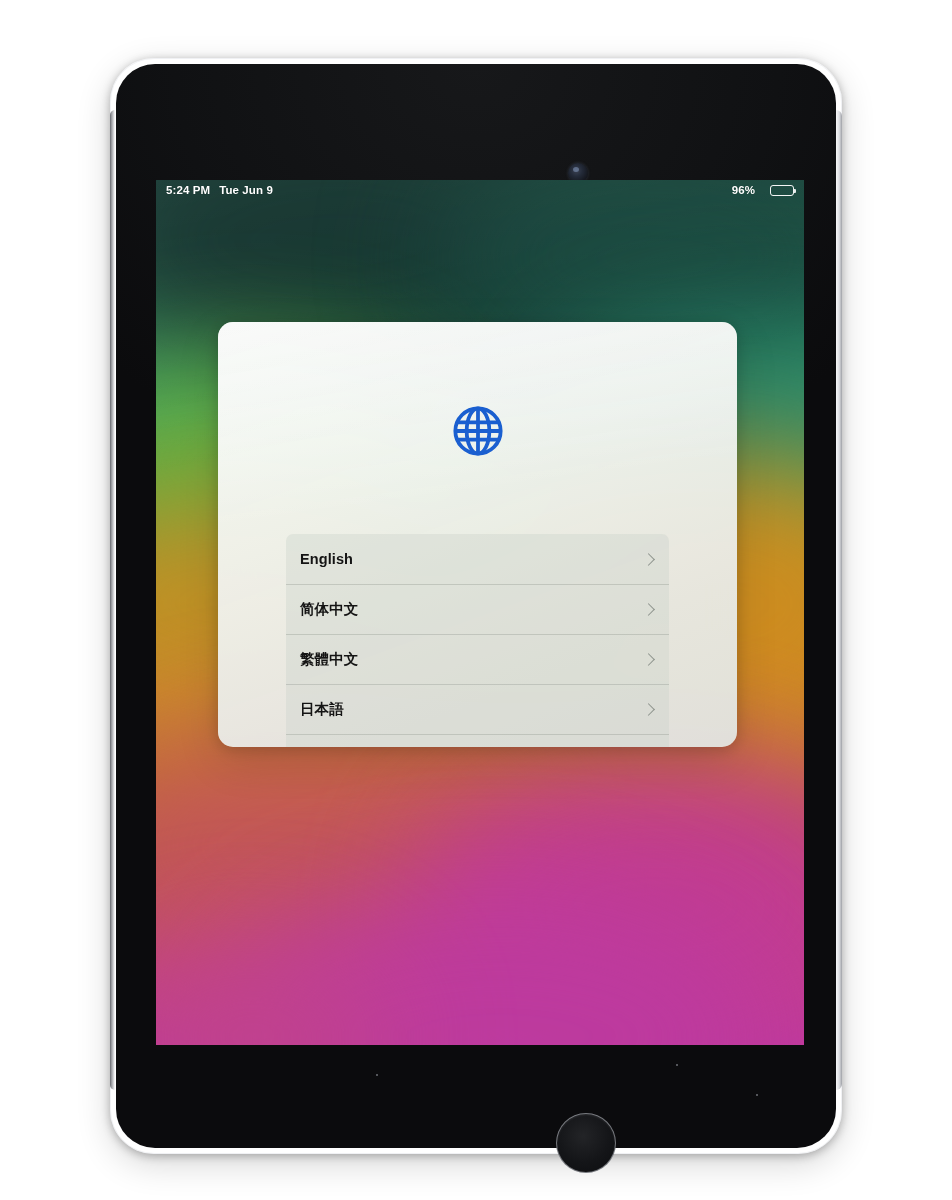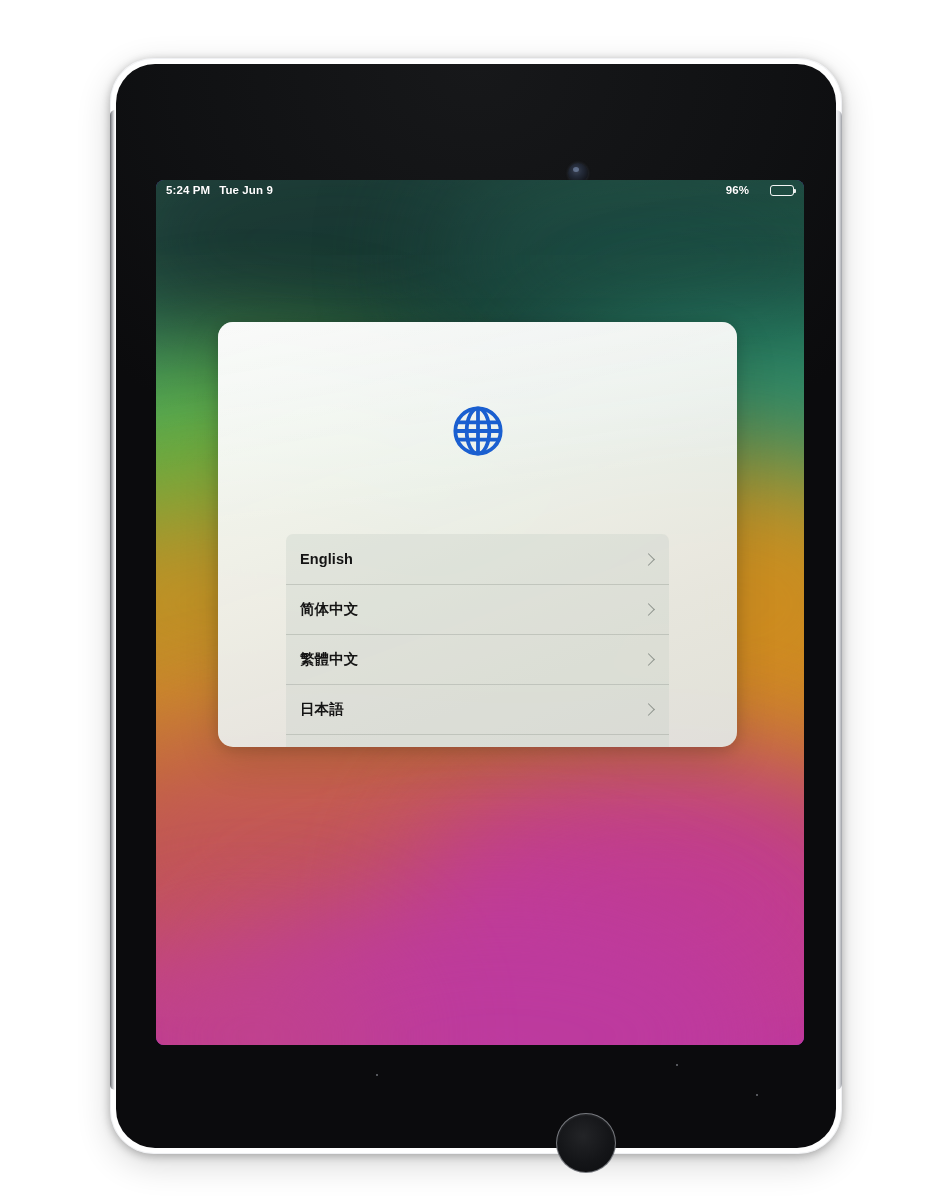--- a/index.html
+++ b/index.html
@@ -98,21 +98,20 @@
     box-shadow:inset 0 1px 2px rgba(255,255,255,0.10);
   }
 
   
   .screen {
     position:absolute;
     left:46px; top:122px;
     width:648px; height:865px;
     overflow:hidden;
     background:#6d28d9;
-    border-radius:8px;
   }
 
   
   .wallpaper { position:absolute; inset:0; overflow:hidden; }
   .wp-base {
     position:absolute; inset:-10%;
     background:
       linear-gradient(178deg,
         #16342f 0%,
         #1c4a3e 10%,
@@ -158,21 +157,21 @@
     display:flex; align-items:center;
     padding:0 10px;
     color:#ffffff;
     font-size:11.5px;
     font-weight:bold;
     letter-spacing:0.1px;
     text-shadow:0 0 1px rgba(0,0,0,0.35);
     z-index:5;
   }
   .sb-left { display:flex; align-items:center; gap:9px; }
-  .sb-right { margin-left:auto; display:flex; align-items:center; gap:21px; }
+  .sb-right { margin-left:auto; display:flex; align-items:center; gap:15px; }
   .battery {
     position:relative;
     width:24px; height:11px;
     border:1.3px solid rgba(255,255,255,0.95);
     border-radius:3px;
     padding:1.3px;
   }
   .battery::after {
     content:"";
     position:absolute; right:-3.4px; top:3px;

